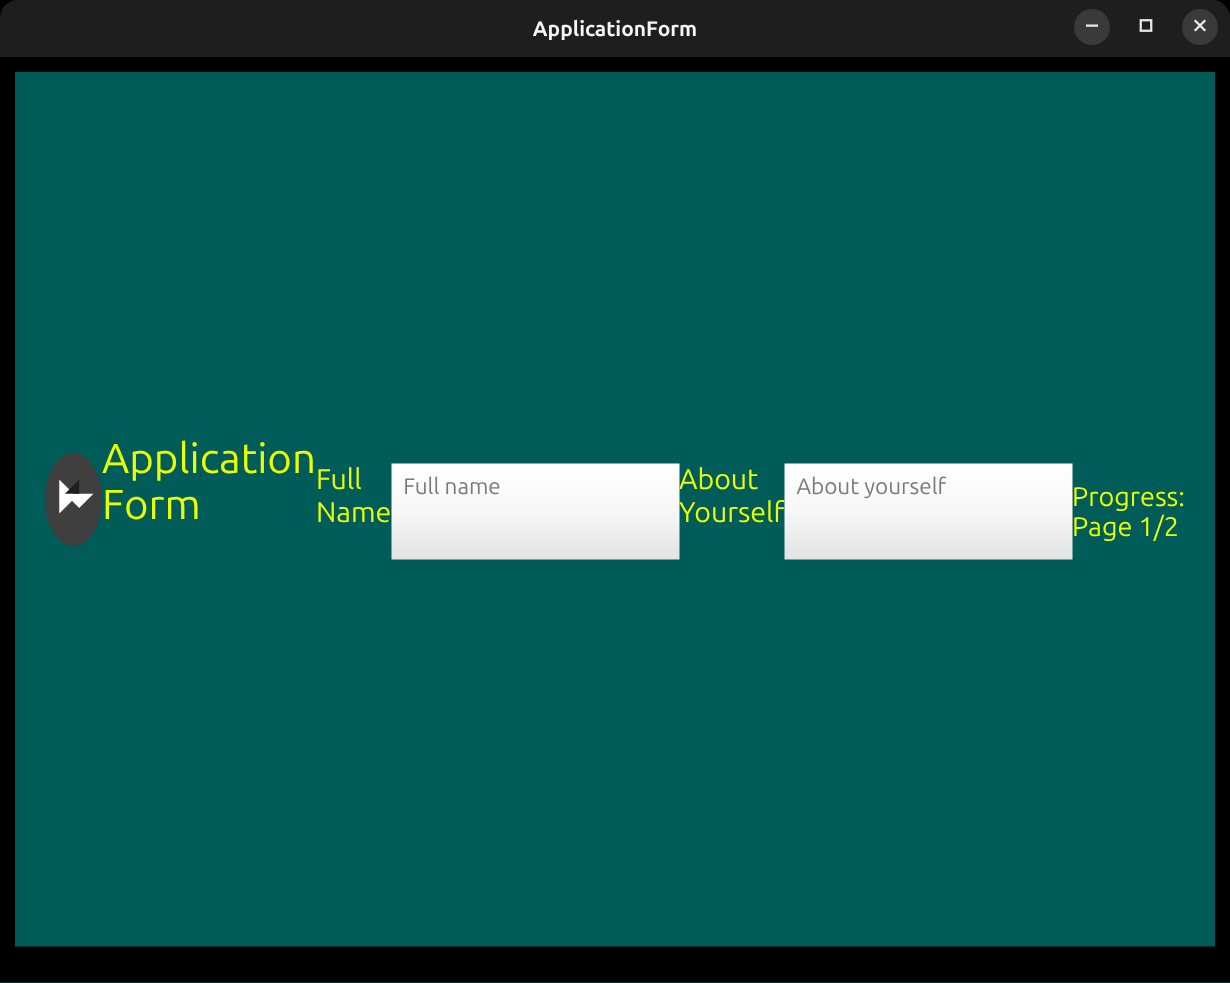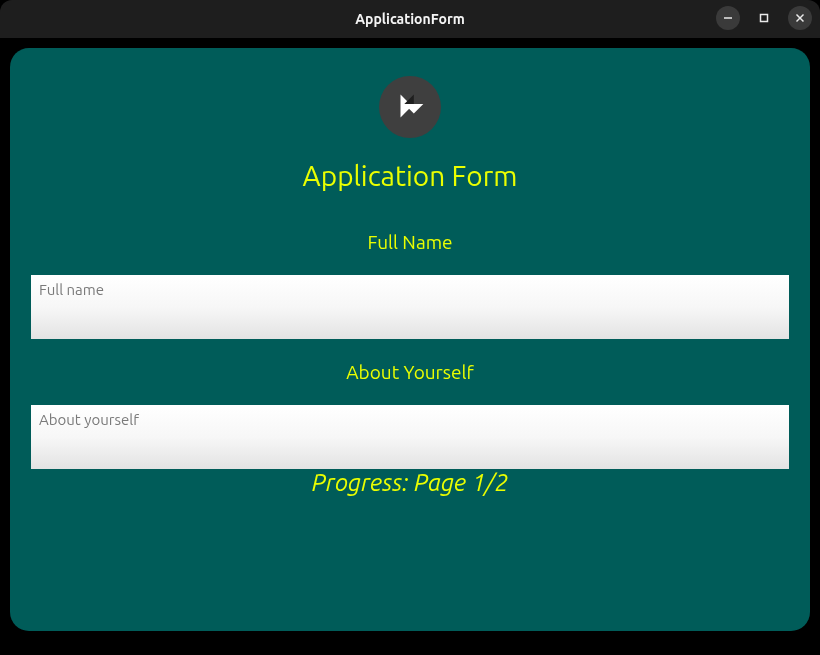--- a/index.html
+++ b/index.html
@@ -60,24 +60,23 @@
     }
     .tbbtn svg {
       width: 12px;
       height: 12px;
     }
     .content {
       flex: 1;
       margin: 10px;
       background: #005c59;
       display: flex;
-      flex-direction: column;
+      flex-direction: row;
       align-items: center;
       padding: 22px 20px 20px 20px;
-      border-radius: 19px;
     }
     .logo-circle {
       width: 62px;
       height: 62px;
       border-radius: 50%;
       background: #3f3f3f;
       display: flex;
       align-items: center;
       justify-content: center;
       margin-top: 6px;
@@ -133,22 +132,21 @@
       width: 18px;
       height: 18px;
       border: 2px solid #237875;
       background: rgba(0,0,0,0.05);
       margin-left: auto;
       margin-right: 178px;
       cursor: pointer;
     }
     .progress-text {
       color: #eaff00;
-      font-size: 24px;
-      font-style: italic;
+      font-size: 18px;
     }
   </style>
 </head>
 <body>
 
 <div class="window">
   <div class="titlebar">
     <div class="titlebar-title">ApplicationForm</div>
     <div class="titlebar-controls">
       <div class="tbbtn">

